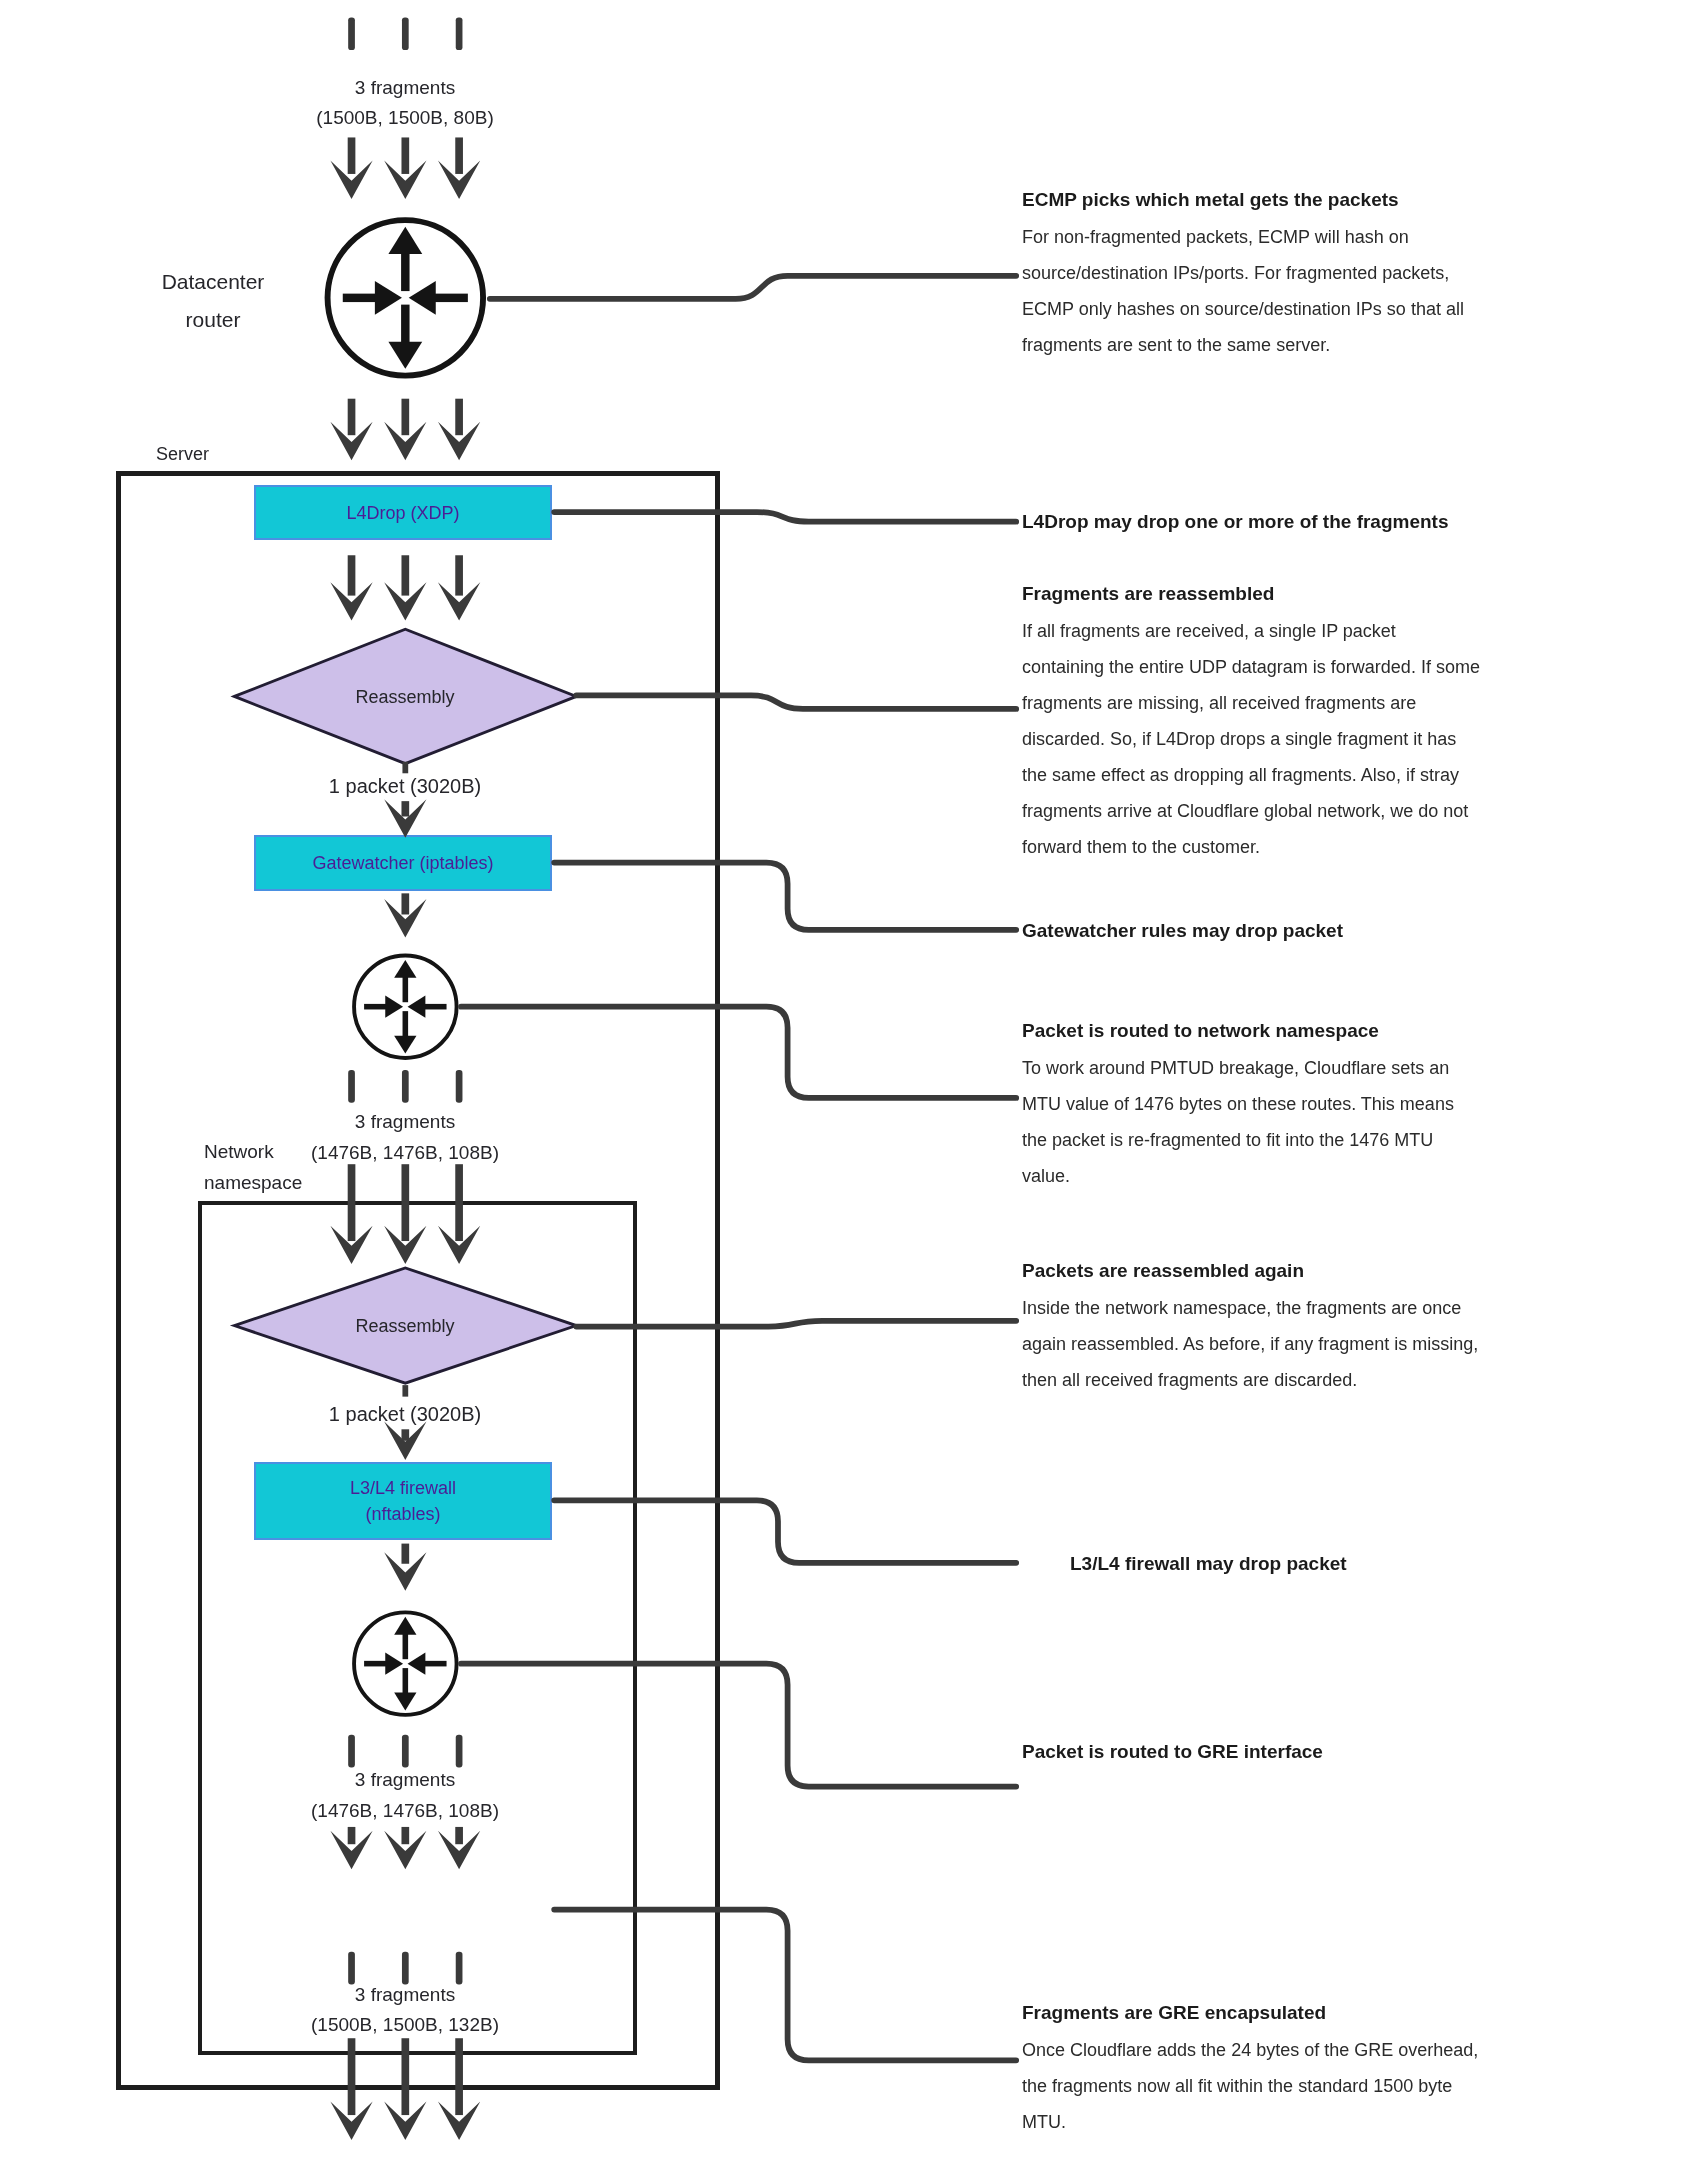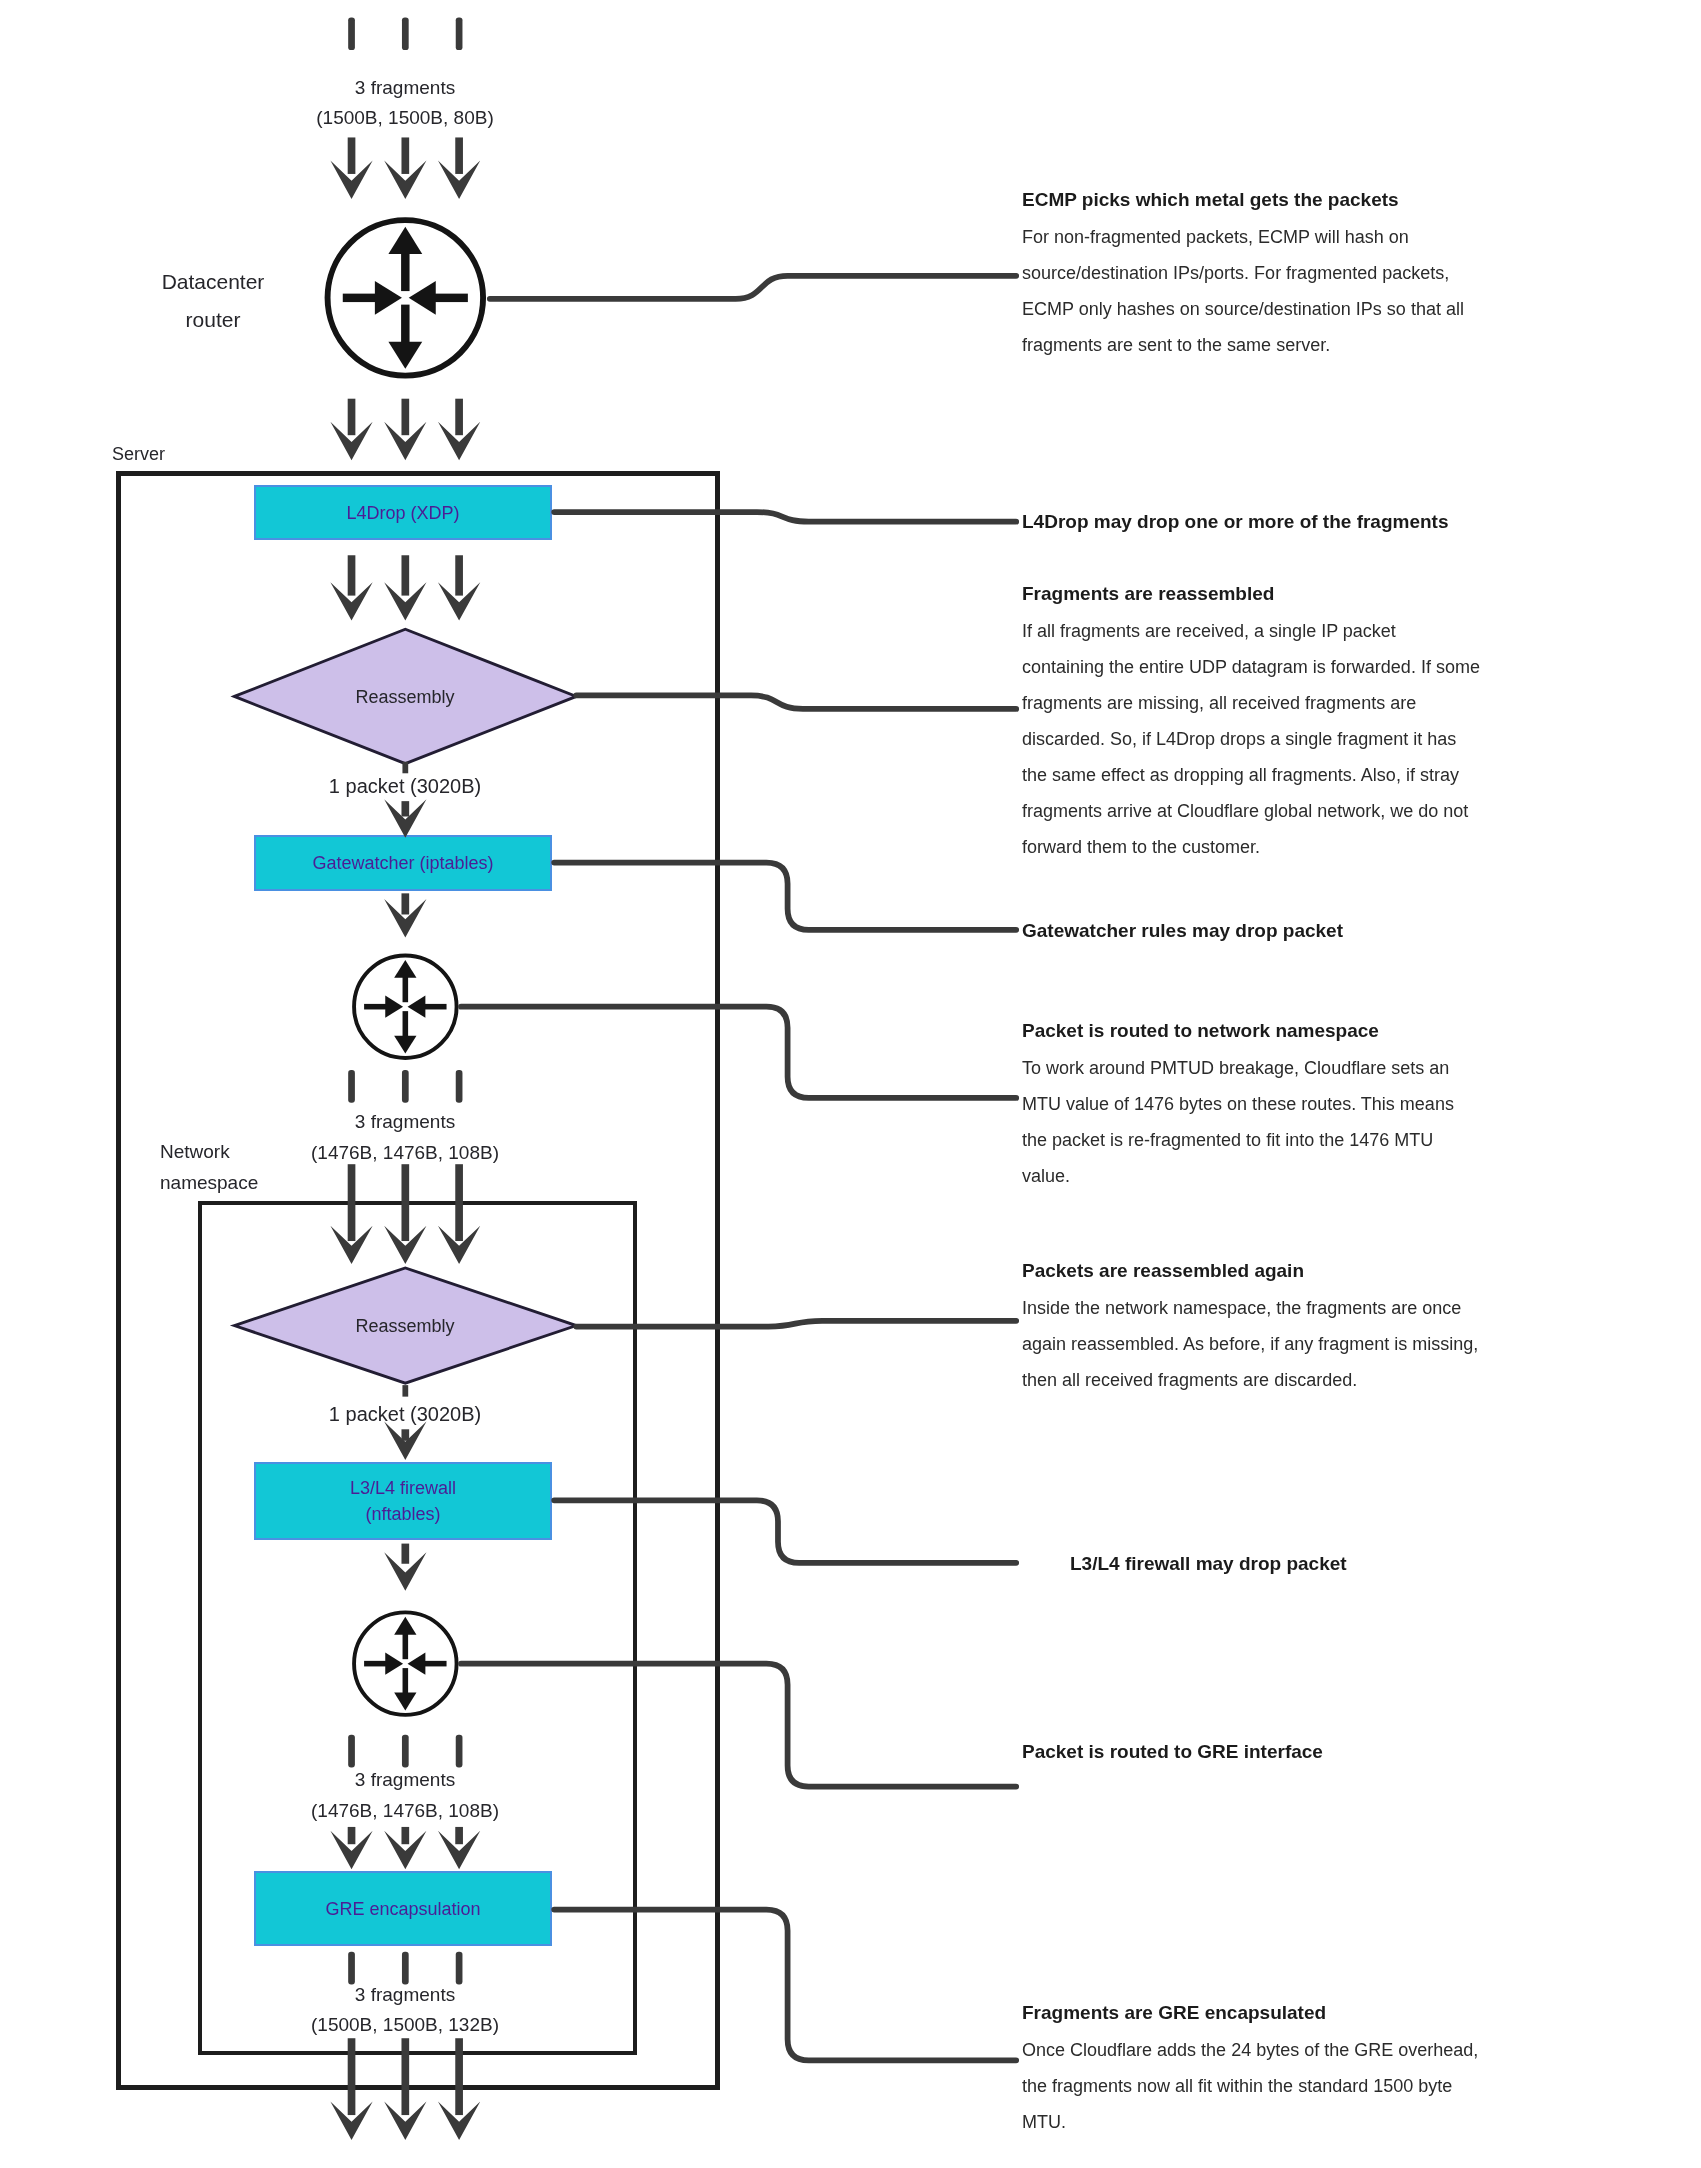--- a/index.html
+++ b/index.html
@@ -20,21 +20,21 @@
   .outline.thin{border-width:4.8px;}
   .cyanbox{
     position:absolute;left:254px;width:298px;background:#12c7d6;border:2.9px solid #4a90e2;
     box-sizing:border-box;display:flex;align-items:center;justify-content:center;
     text-align:center;font-size:18px;line-height:26px;color:#4c1d95;z-index:15;
   }
   
   .lbl{position:absolute;transform:translate(-50%,-50%);white-space:nowrap;font-size:19px;color:#26262b;z-index:30;}
   .lbl.big{font-size:20px;}
   .pre{white-space:pre-line;text-align:center;}
-  .corner{transform:translate(0,-50%);white-space:pre-line;text-align:left;font-size:19px;line-height:31px;}
+  .corner{transform:translate(0,-50%);white-space:pre-line;text-align:left;font-size:19px;line-height:31px;margin-left:44px;}
   .dclabel{font-size:21px;line-height:38px;}
   .ann{position:absolute;left:1022px;width:459px;z-index:30;color:#2b2b2b;}
   .ann-title{font-weight:bold;font-size:19px;line-height:29px;color:#1b1b1b;}
   .ann-body{font-size:18px;line-height:36px;margin-top:4.8px;}
   .ann-body:empty{display:none;}
 </style>
 </head>
 <body>
 
 <div id="canvas">
@@ -44,23 +44,20 @@
 
   <div class="cyanbox" style="top:485px;height:55px;">
     <span class="pre">L4Drop (XDP)</span>
   </div>
   <div class="cyanbox" style="top:835px;height:56px;">
     <span class="pre">Gatewatcher (iptables)</span>
   </div>
   <div class="cyanbox" style="top:1462px;height:78px;">
     <span class="pre">L3/L4 firewall
 (nftables)</span>
-  </div>
-  <div class="cyanbox" style="top:1871px;height:75px;">
-    <span class="pre">GRE encapsulation</span>
   </div>
 
   <svg class="overlay" width="1701" height="2168" viewBox="0 0 1771 2257">
     <defs>
       <symbol id="routersym" viewBox="0 0 200 200">
         <circle cx="100" cy="100" r="92" fill="#ffffff" stroke="#141414" stroke-width="7"></circle>
         <rect x="95" y="42" width="10" height="50" fill="#141414"></rect>
         <polygon points="100,16 80,48 120,48" fill="#141414"></polygon>
         <rect x="95" y="108" width="10" height="50" fill="#141414"></rect>
         <polygon points="100,184 80,152 120,152" fill="#141414"></polygon>

